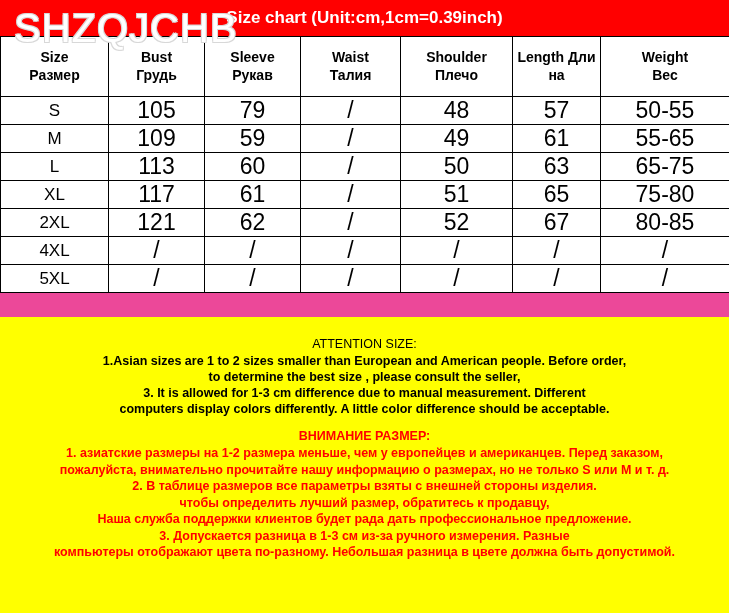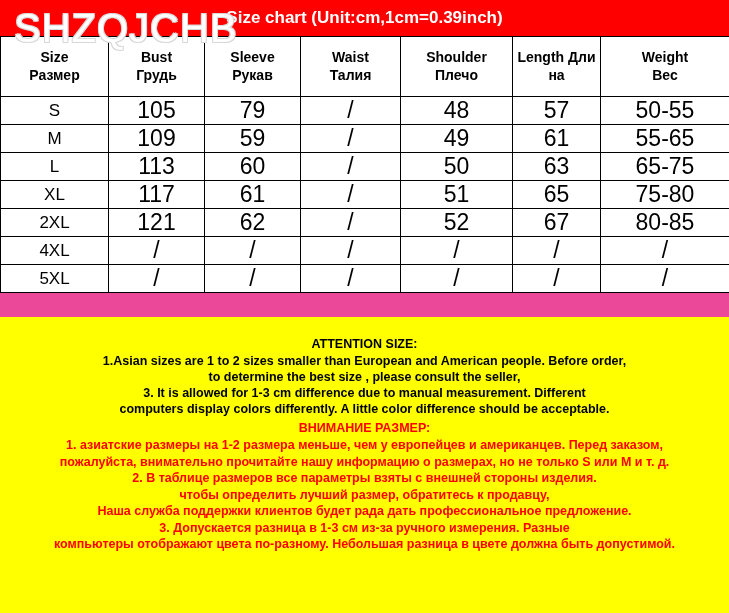--- a/index.html
+++ b/index.html
@@ -97,28 +97,28 @@
   .attention .line-blk {
     color: #000000;
     font-size: 12.5px;
     line-height: 16px;
     font-weight: bold;
   }
   .attention .heading-blk {
     color: #000000;
     font-size: 12.5px;
     line-height: 17px;
-    font-weight: bold;
+    font-weight: normal;
   }
   .attention .heading-red {
     color: #ff0000;
     font-size: 12.5px;
     line-height: 17px;
     font-weight: bold;
-    margin-top: 3px;
+    margin-top: 11px;
   }
   .attention .line-red {
     color: #ff0000;
     font-size: 12.5px;
     line-height: 16.5px;
     font-weight: bold;
   }
 
   
   .watermark {

